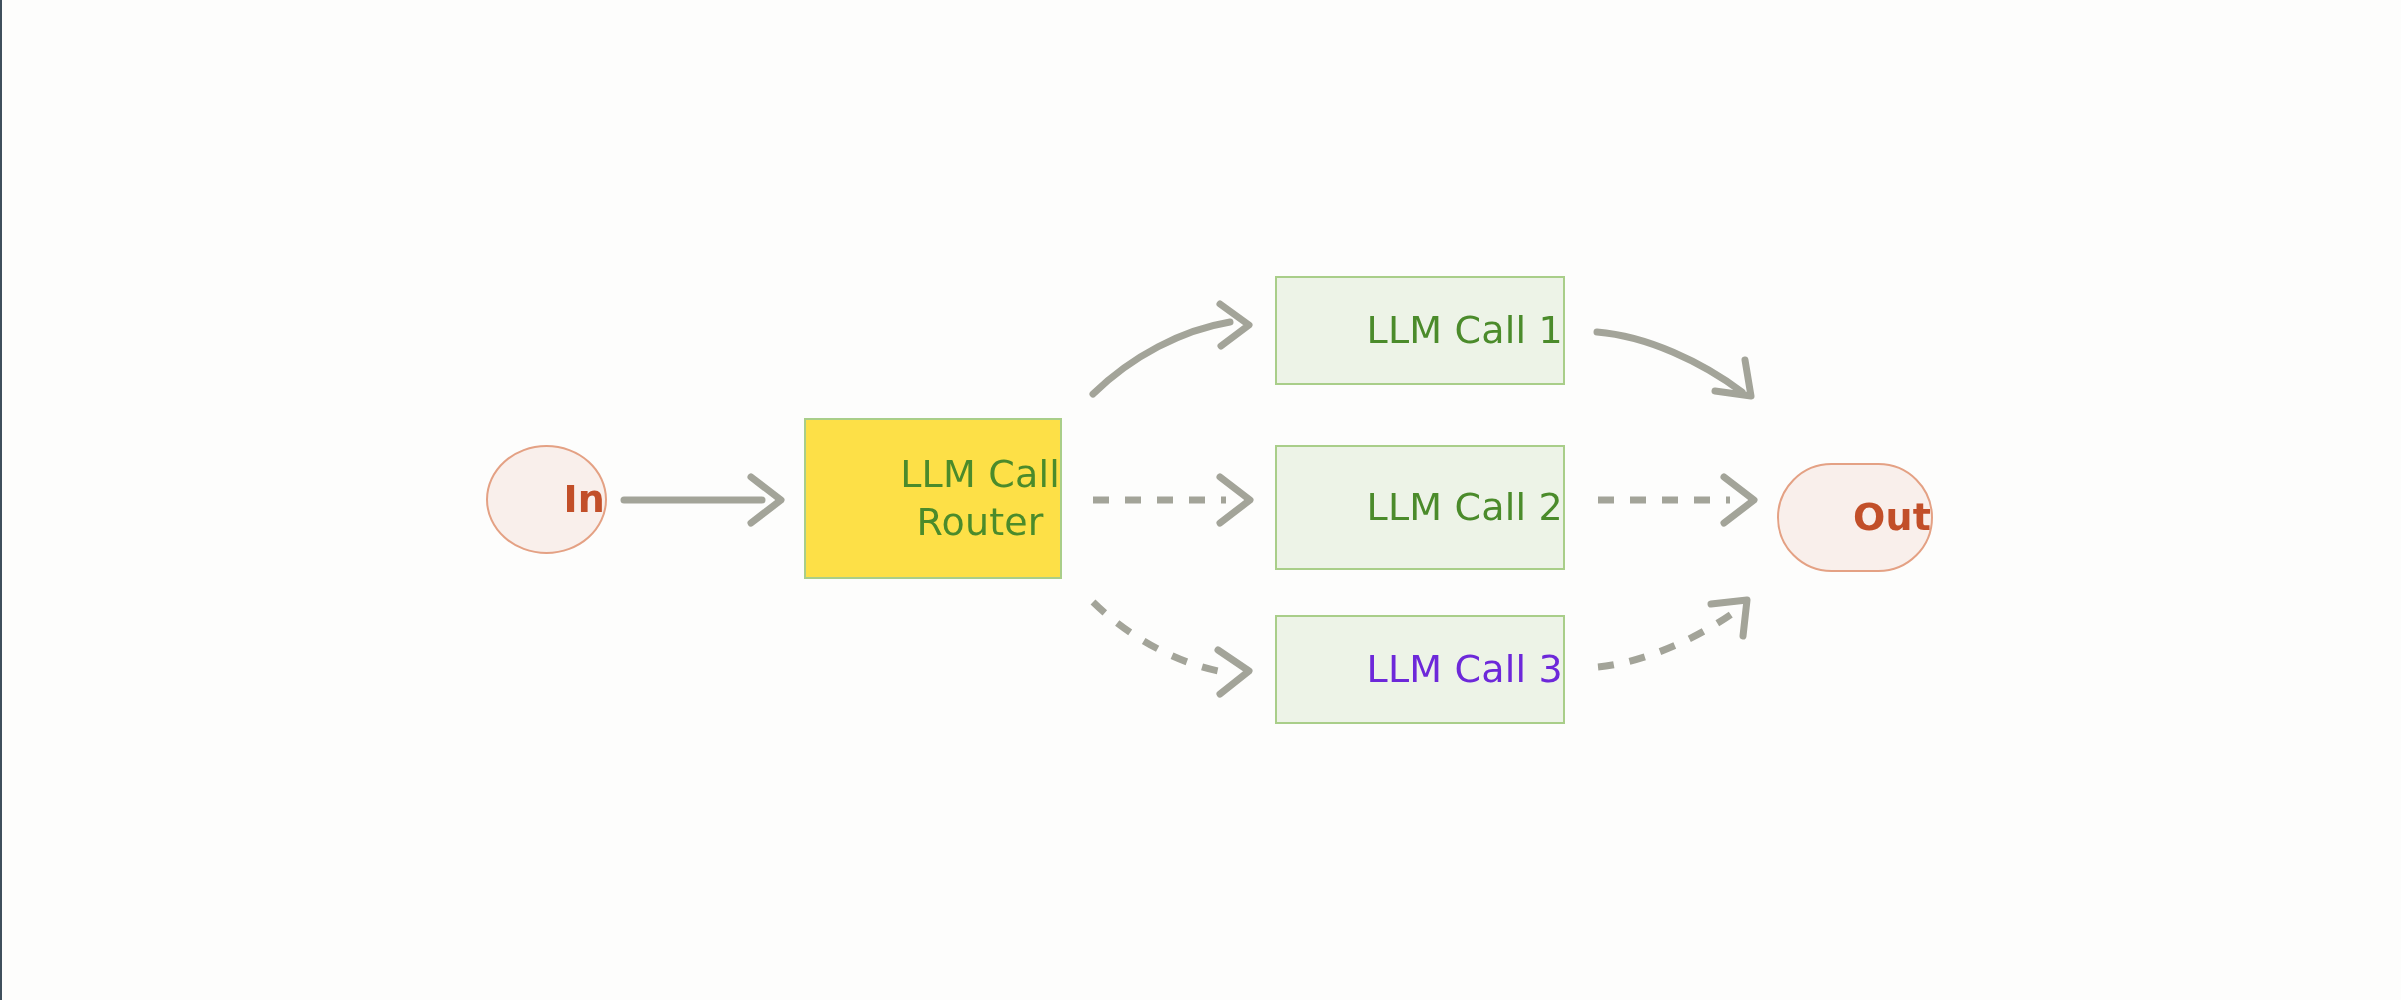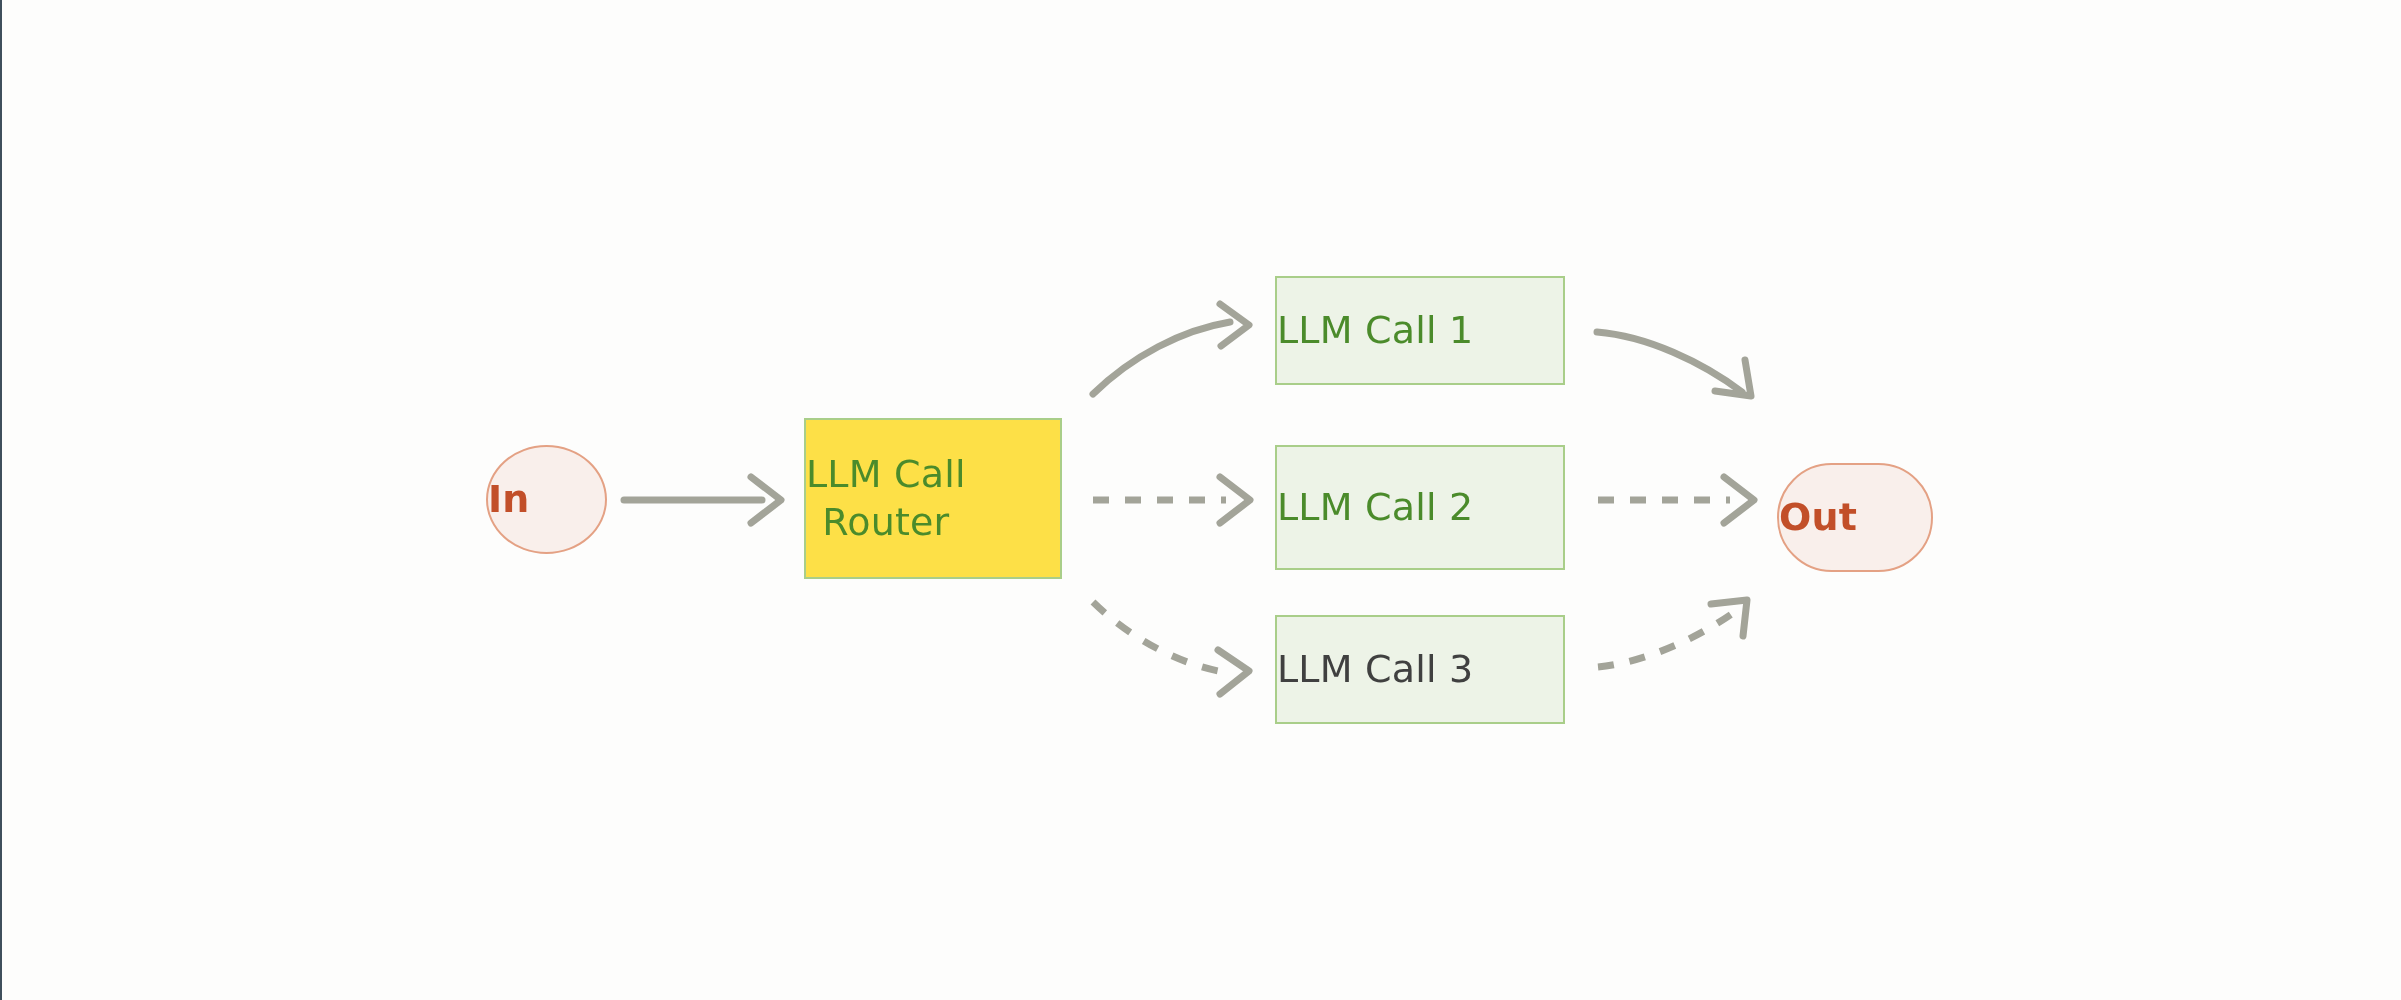--- a/index.html
+++ b/index.html
@@ -22,21 +22,21 @@
     left: 0;
     top: 0;
     width: 2401px;
     height: 1000px;
     pointer-events: none;
   }
   .node {
     position: absolute;
     display: flex;
     align-items: center;
-    justify-content: flex-start;
+    justify-content: flex-end;
     text-align: center;
     box-sizing: border-box;
     line-height: 1.25;
   }
   .node-proc {
     background: #edf3e7;
     border: 2px solid #a9ce89;
     color: #4b8b2b;
     font-size: 38px;
     font-weight: 500;
@@ -125,21 +125,21 @@
   </div>
 
   <div class="node node-proc" id="node-call1" style="background: rgb(237, 243, 231); border-color: rgb(169, 206, 137); color: rgb(75, 139, 43);">
     <span class="node-label">LLM Call 1</span>
   </div>
 
   <div class="node node-proc" id="node-call2" style="background: rgb(237, 243, 231); border-color: rgb(169, 206, 137); color: rgb(75, 139, 43);">
     <span class="node-label">LLM Call 2</span>
   </div>
 
-  <div class="node node-proc" id="node-call3" style="background: rgb(237, 243, 231); border-color: rgb(169, 206, 137); color: #404040;">
+  <div class="node node-proc" id="node-call3" style="background: rgb(237, 243, 231); border-color: rgb(169, 206, 137); color: #6d28d9;">
     <span class="node-label">LLM Call 3</span>
   </div>
 
   <div class="node node-term" id="node-out" style="background: rgb(249, 239, 235); border-color: rgb(228, 161, 132); color: rgb(194, 79, 41);">
     <span class="node-label">Out</span>
   </div>
 
 </div>
 
 </body></html>

